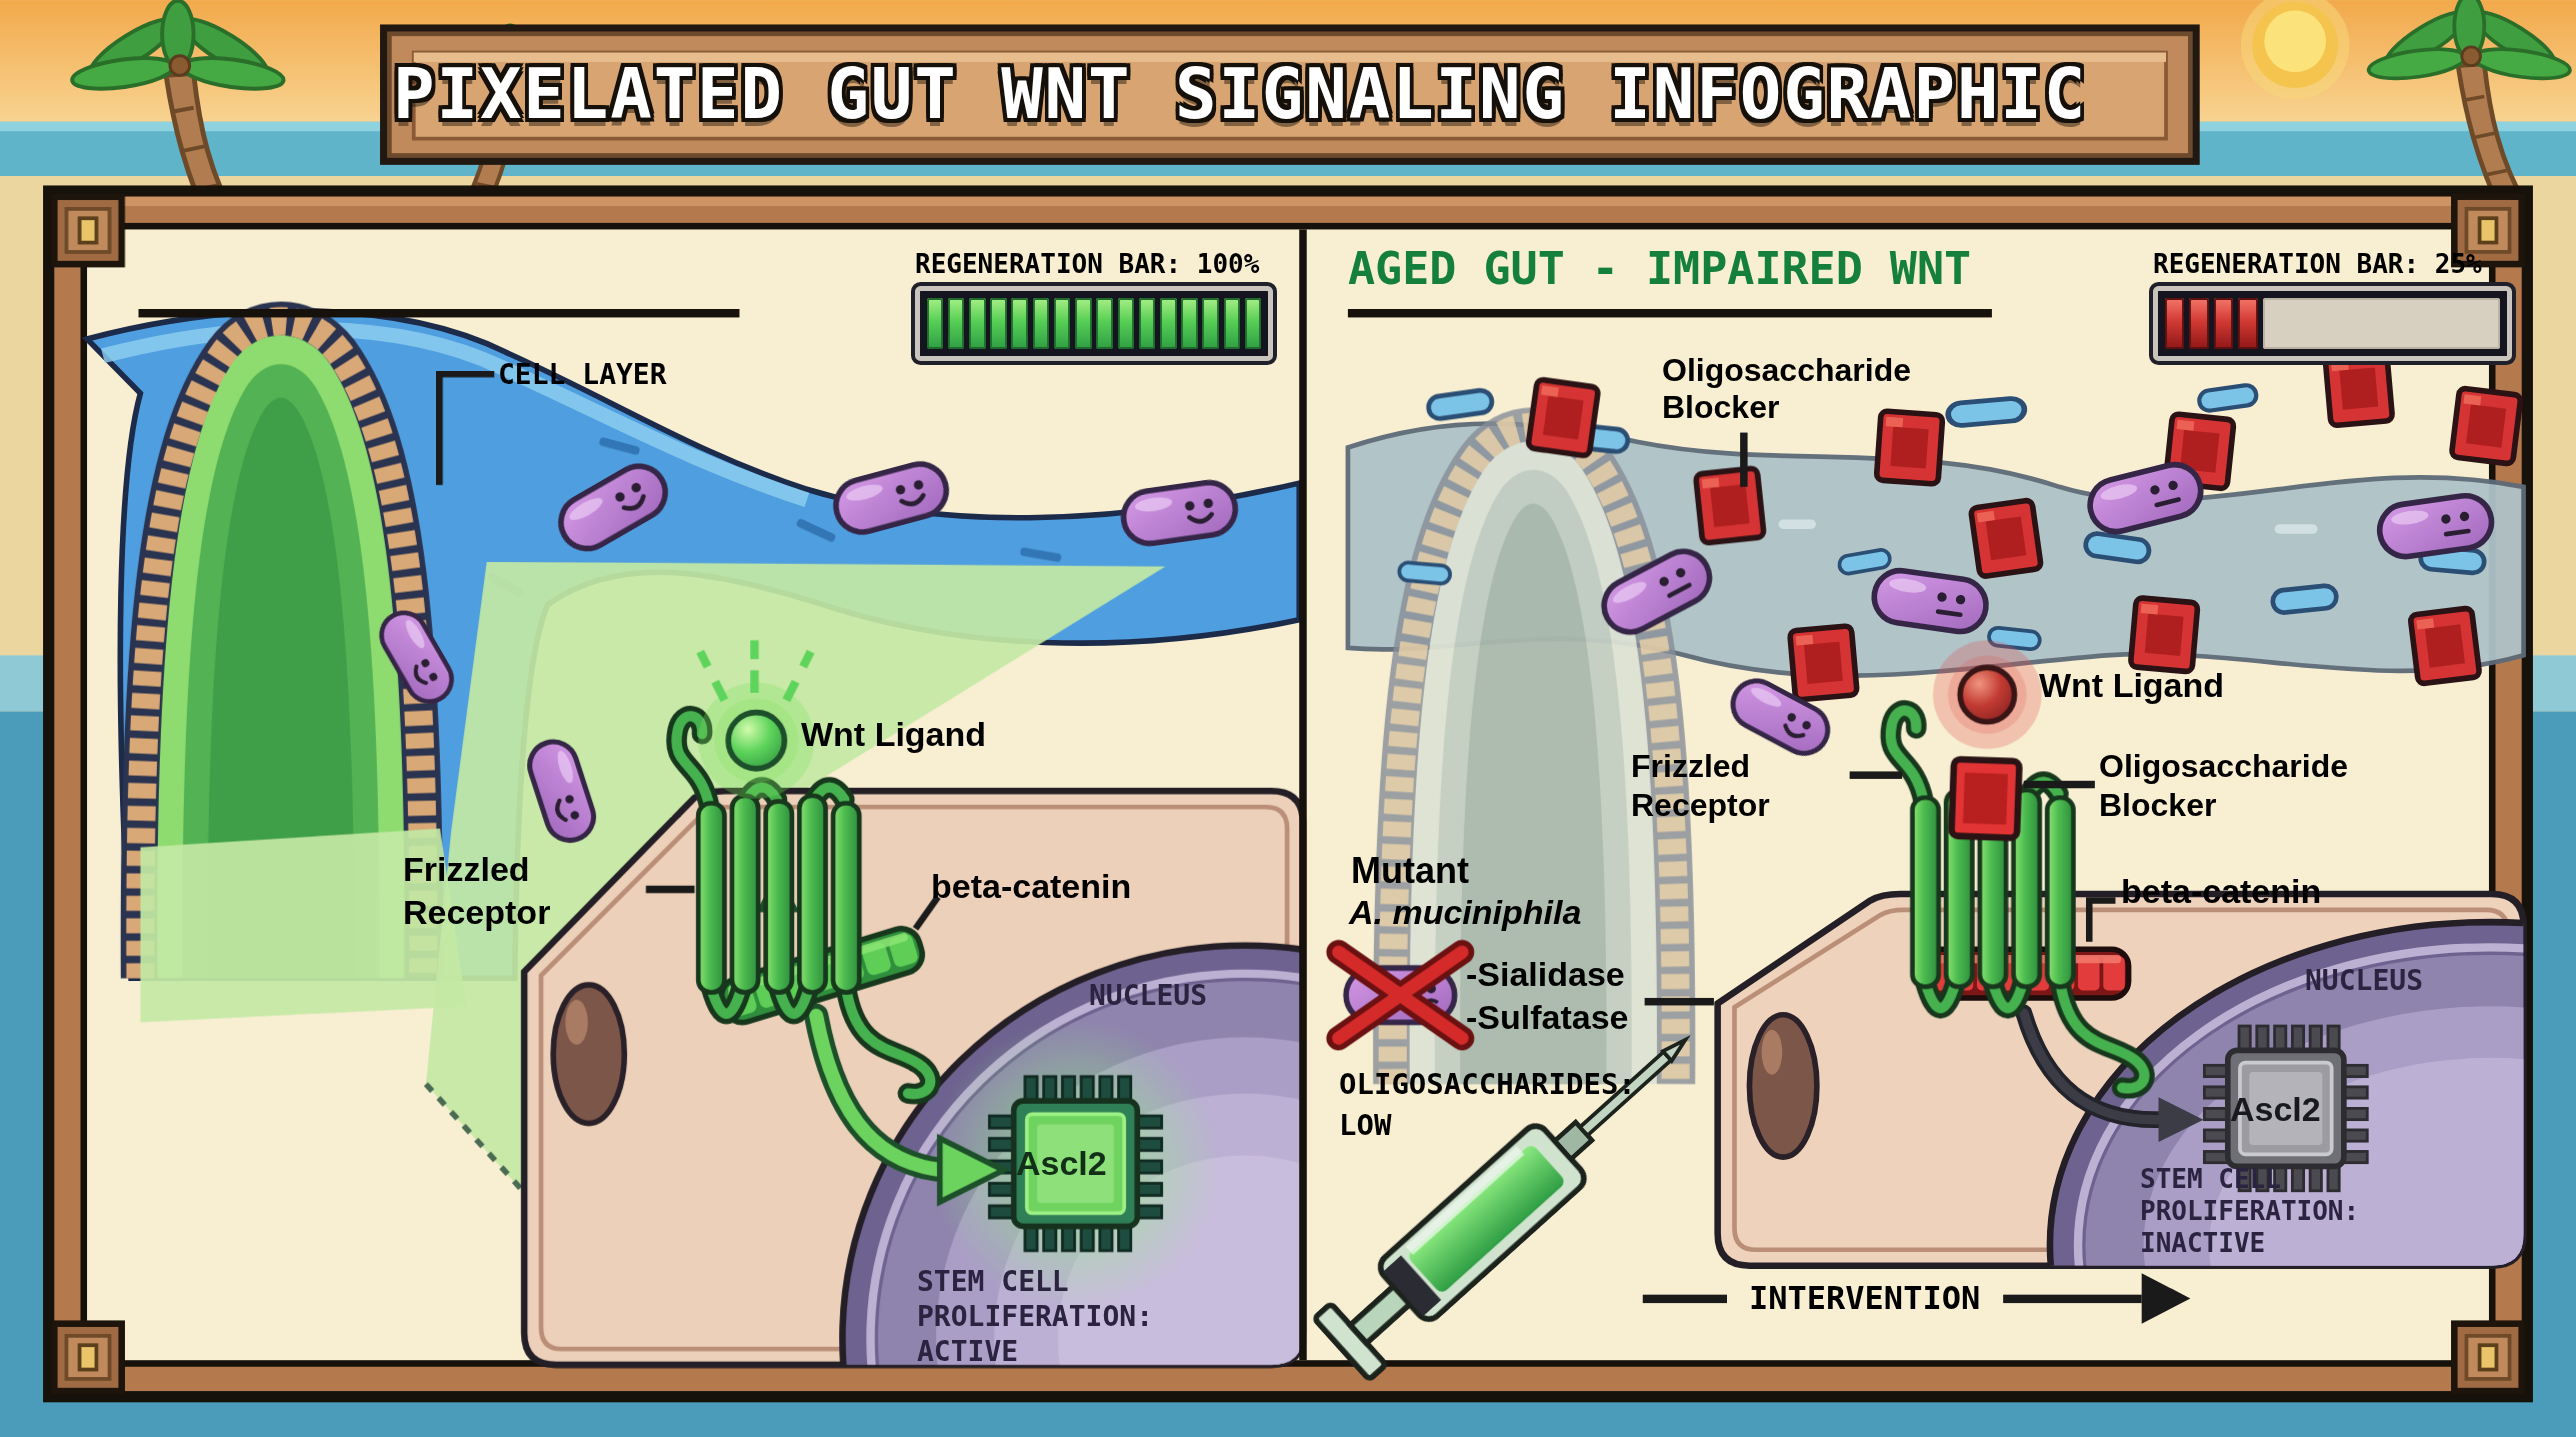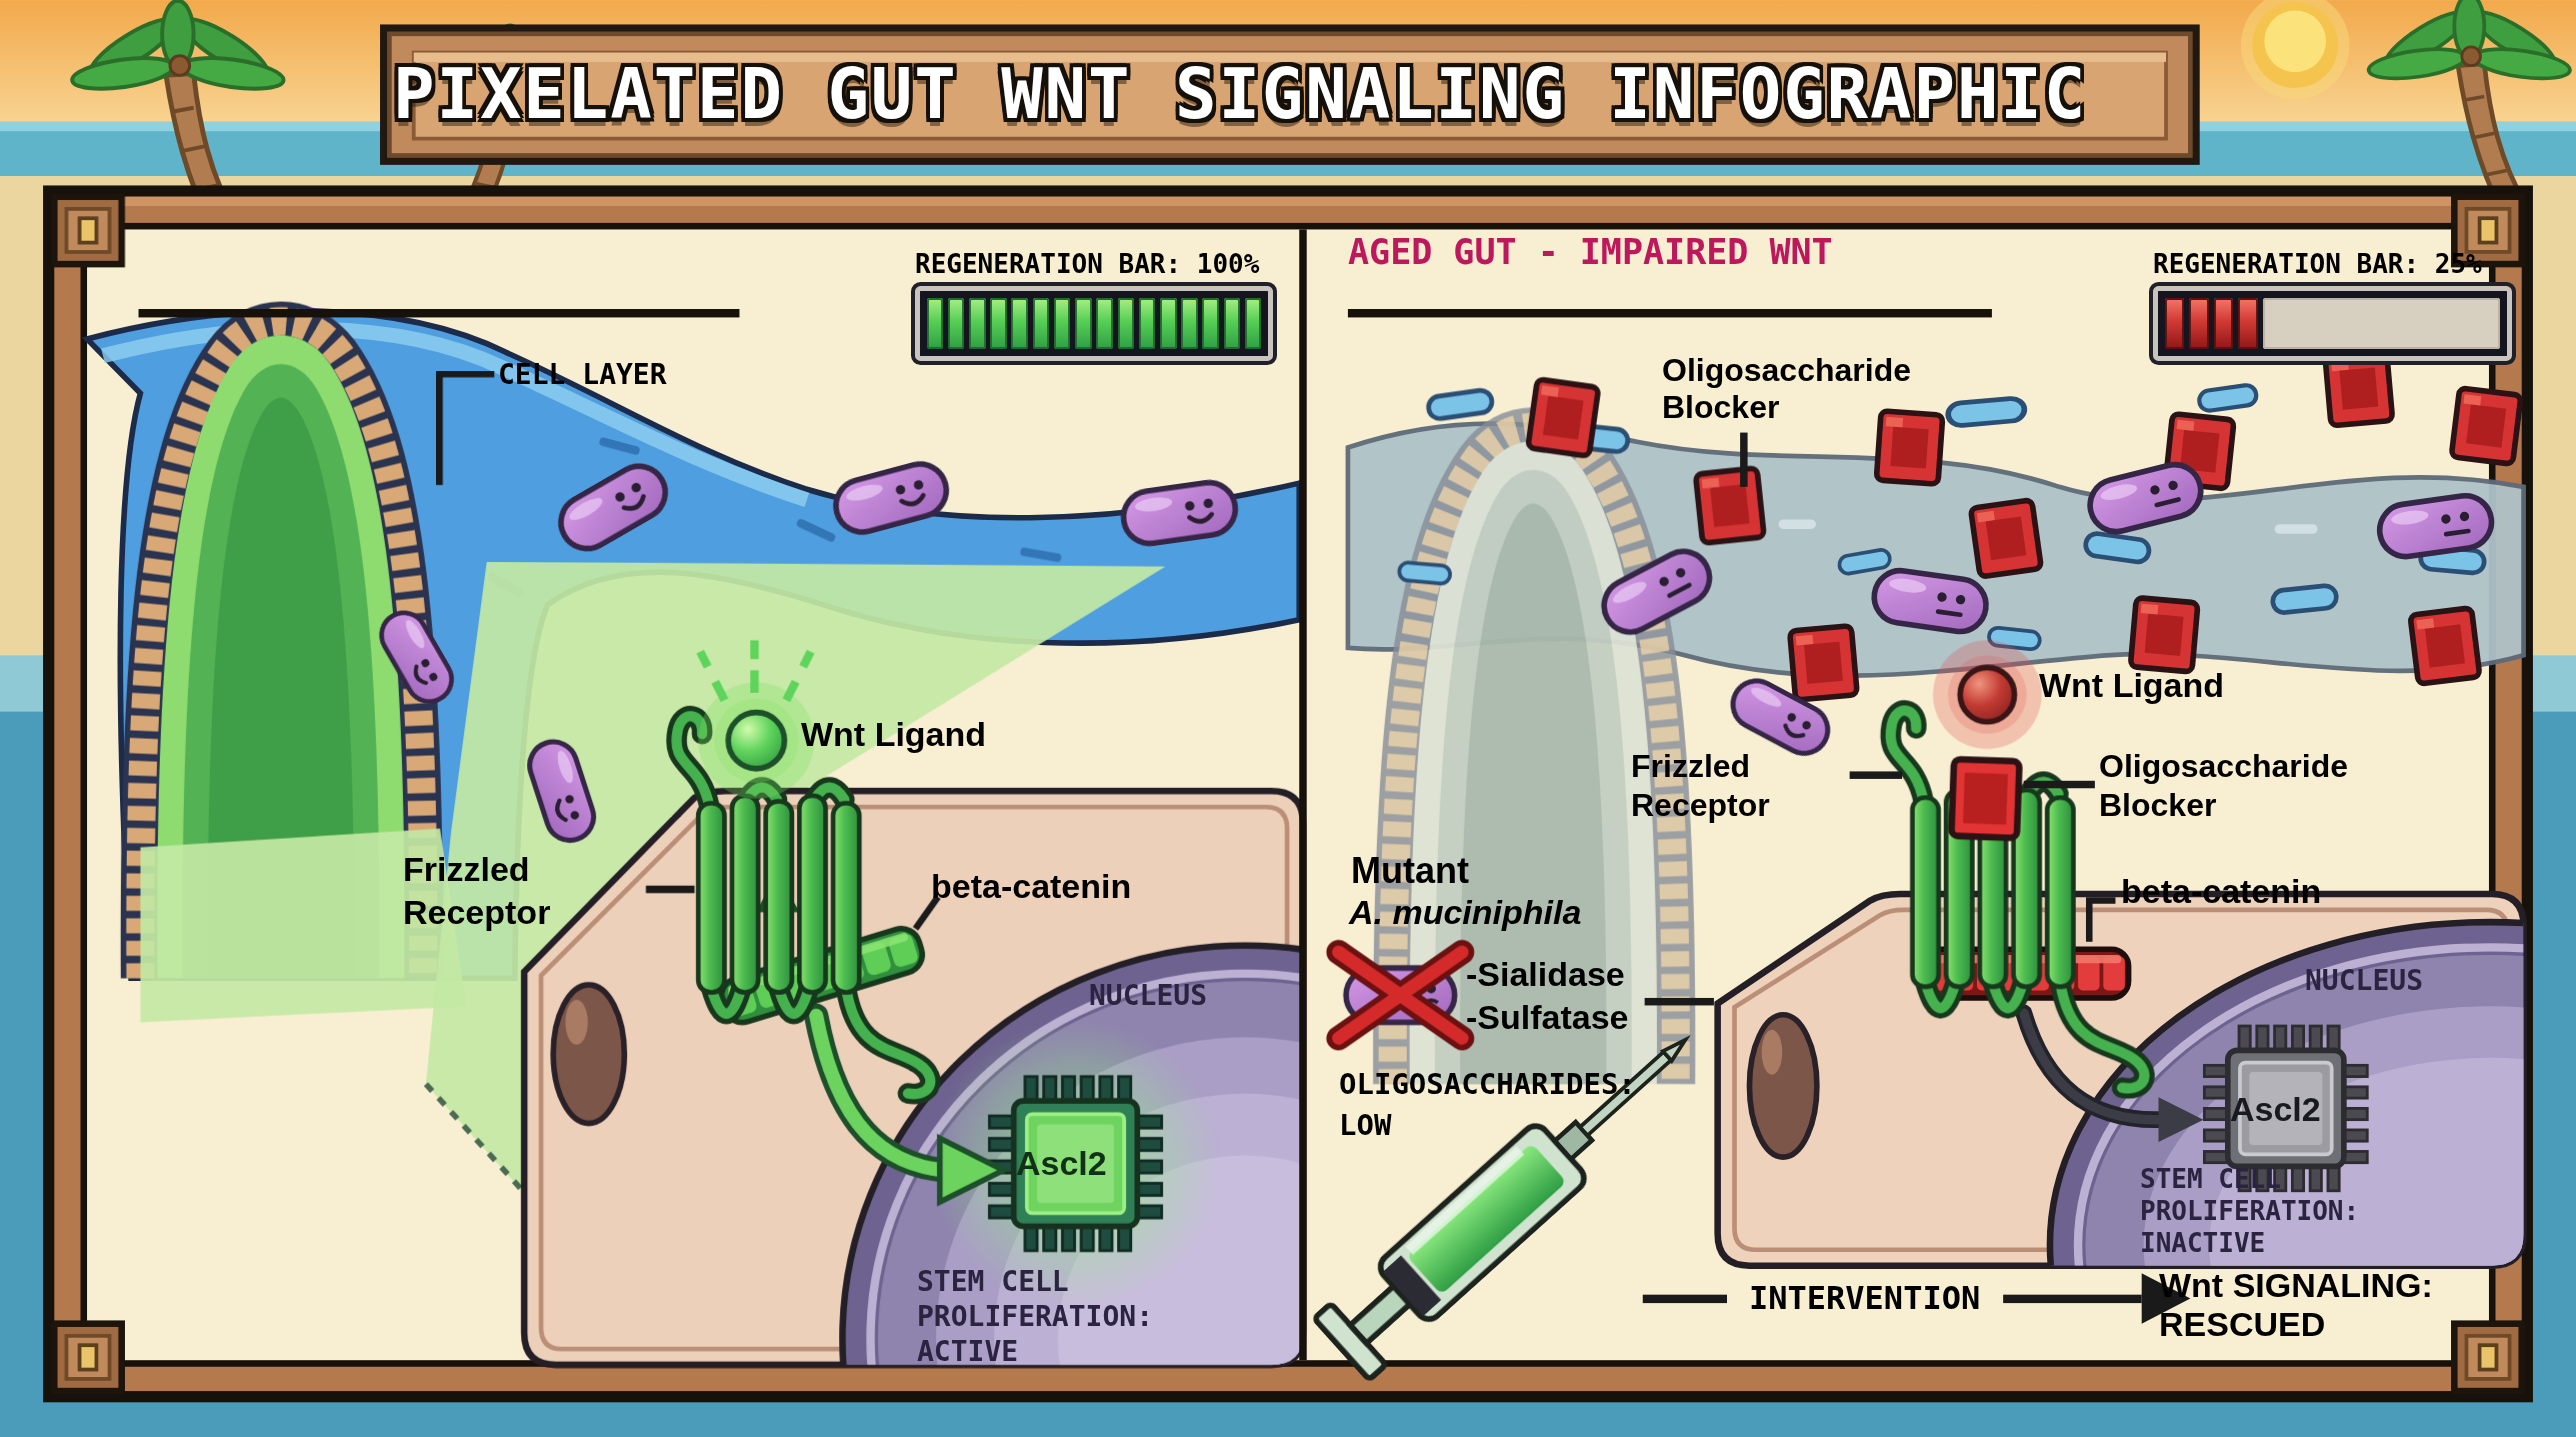--- a/index.html
+++ b/index.html
@@ -440,21 +440,21 @@
       <div class="seg-green"></div>
       <div class="seg-green"></div>
       <div class="seg-green"></div>
       <div class="seg-green"></div>
       <div class="seg-green"></div>
       <div class="seg-green"></div>
       <div class="seg-green"></div>
       <div class="seg-green"></div>
     </div>
 
-<div class="lbl mono" style="left:1348px;top:232px;font-size:35px;color:#be185d">AGED GUT - IMPAIRED WNT</div>
+<div class="lbl mono" style="left:1348px;top:242px;font-size:45px;color:#15803d">AGED GUT - IMPAIRED WNT</div>
 <div class="lbl mono" style="left:2153px;top:249px;font-size:26px">REGENERATION BAR: 25%</div>
 <div class="regenbar" style="left:2153px;top:286px;width:359px;height:75px">
       <div class="seg-red"></div>
       <div class="seg-red"></div>
       <div class="seg-red"></div>
       <div class="seg-red"></div>
       <div class="seg-empty" style="flex: 12 1 0%;"></div>
     </div>
 
 <div class="lbl mono" style="left:498px;top:358px;font-size:28px">CELL LAYER</div>
@@ -495,19 +495,15 @@
 </div>
 
 <div class="lbl sans" style="left:1351px;top:850px;font-size:36px">Mutant</div>
 <div class="lbl sans" style="left:1349px;top:893px;font-size:34px;font-style:italic">A. muciniphila</div>
 <div class="lbl sans" style="left:1466px;top:955px;font-size:34px">-Sialidase</div>
 <div class="lbl sans" style="left:1466px;top:998px;font-size:34px">-Sulfatase</div>
 <div class="lbl mono" style="left:1339px;top:1067px;font-size:29px">OLIGOSACCHARIDES:</div>
 <div class="lbl mono" style="left:1339px;top:1108px;font-size:29px">LOW</div>
 
 <div class="lbl mono" style="left:1749px;top:1279px;font-size:32px">INTERVENTION</div>
-<div class="lbl sans ctr" style="left:2159px;top:1266px;width:281px;font-size:34px;line-height:39px">
-  <span>Wnt SIGNALING:</span><br>
-  <span>RESCUED</span>
-</div>
 
 </div>
 
 
 </body></html>

